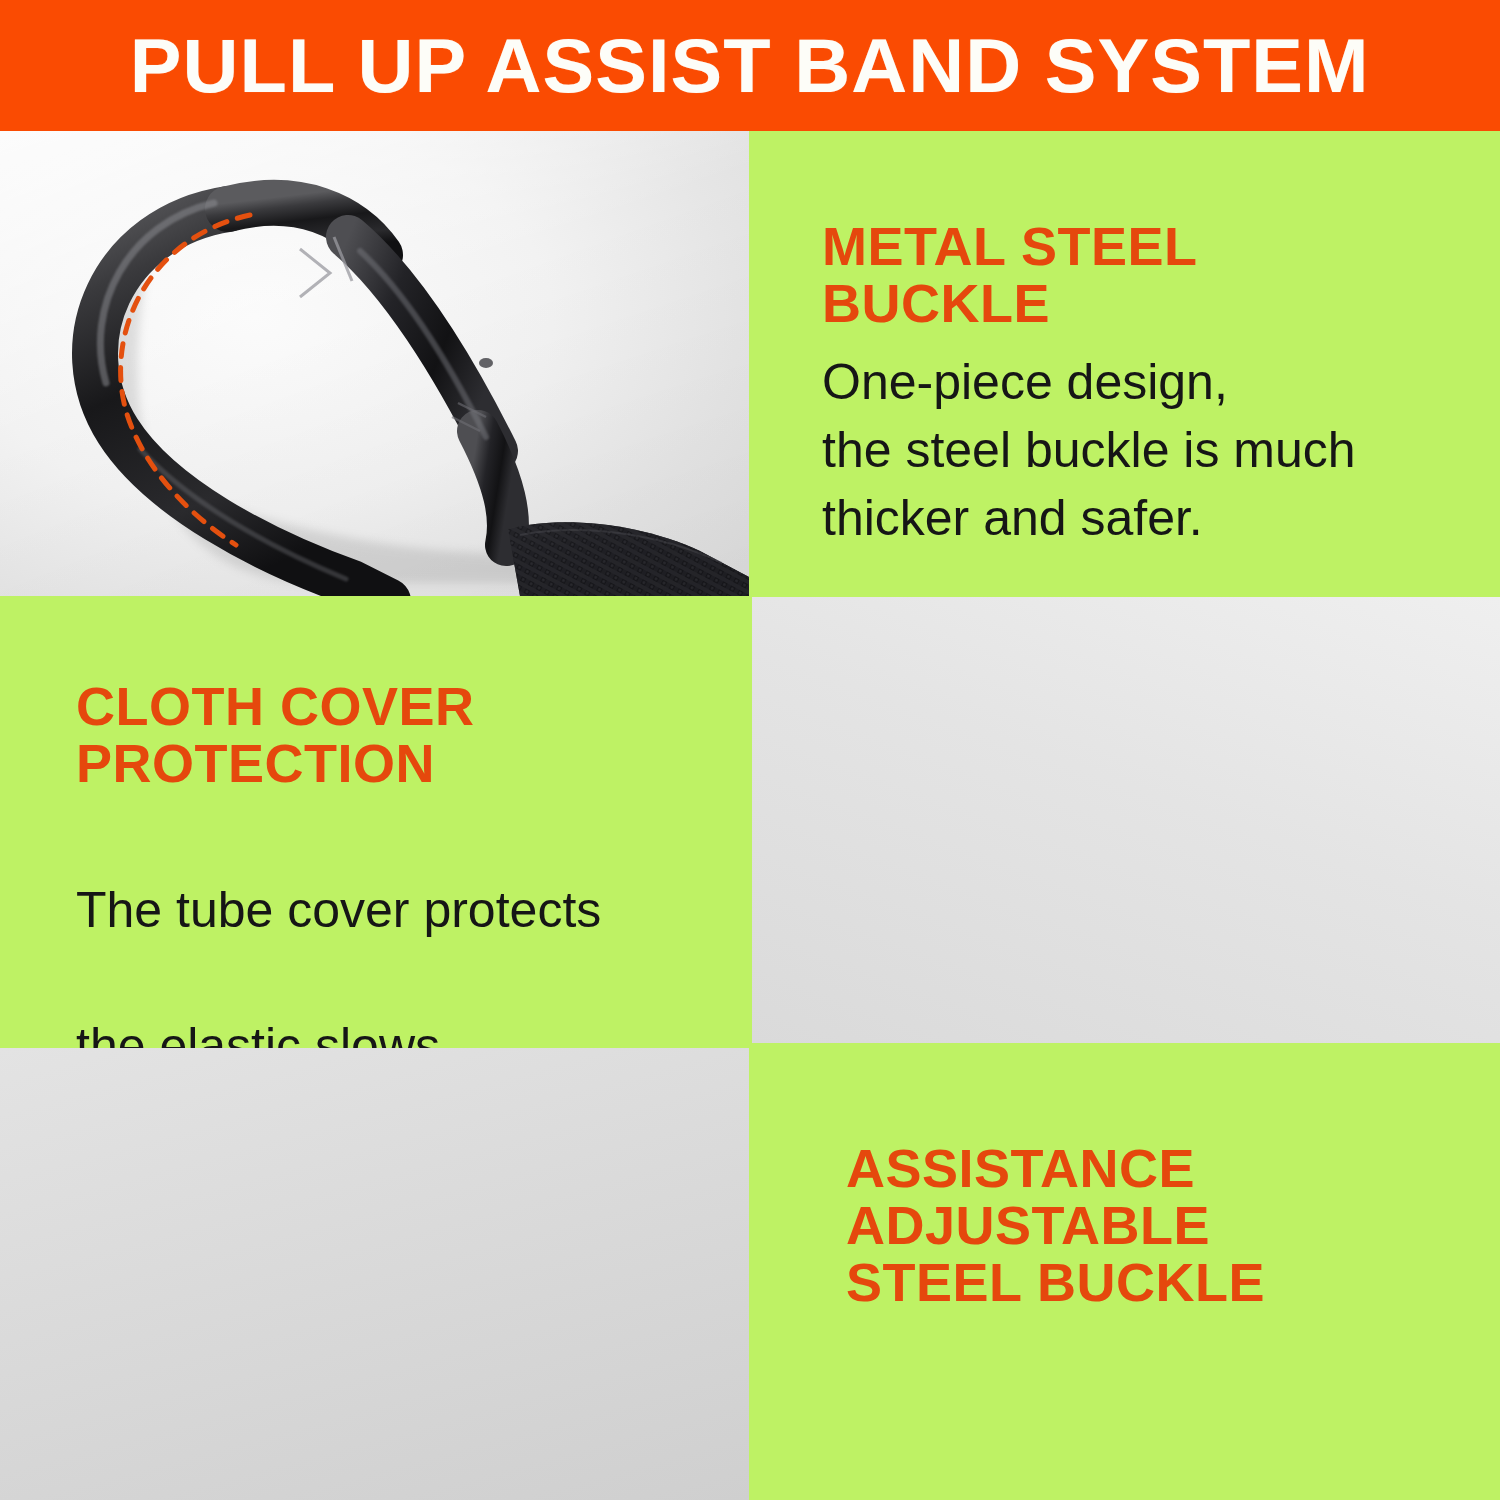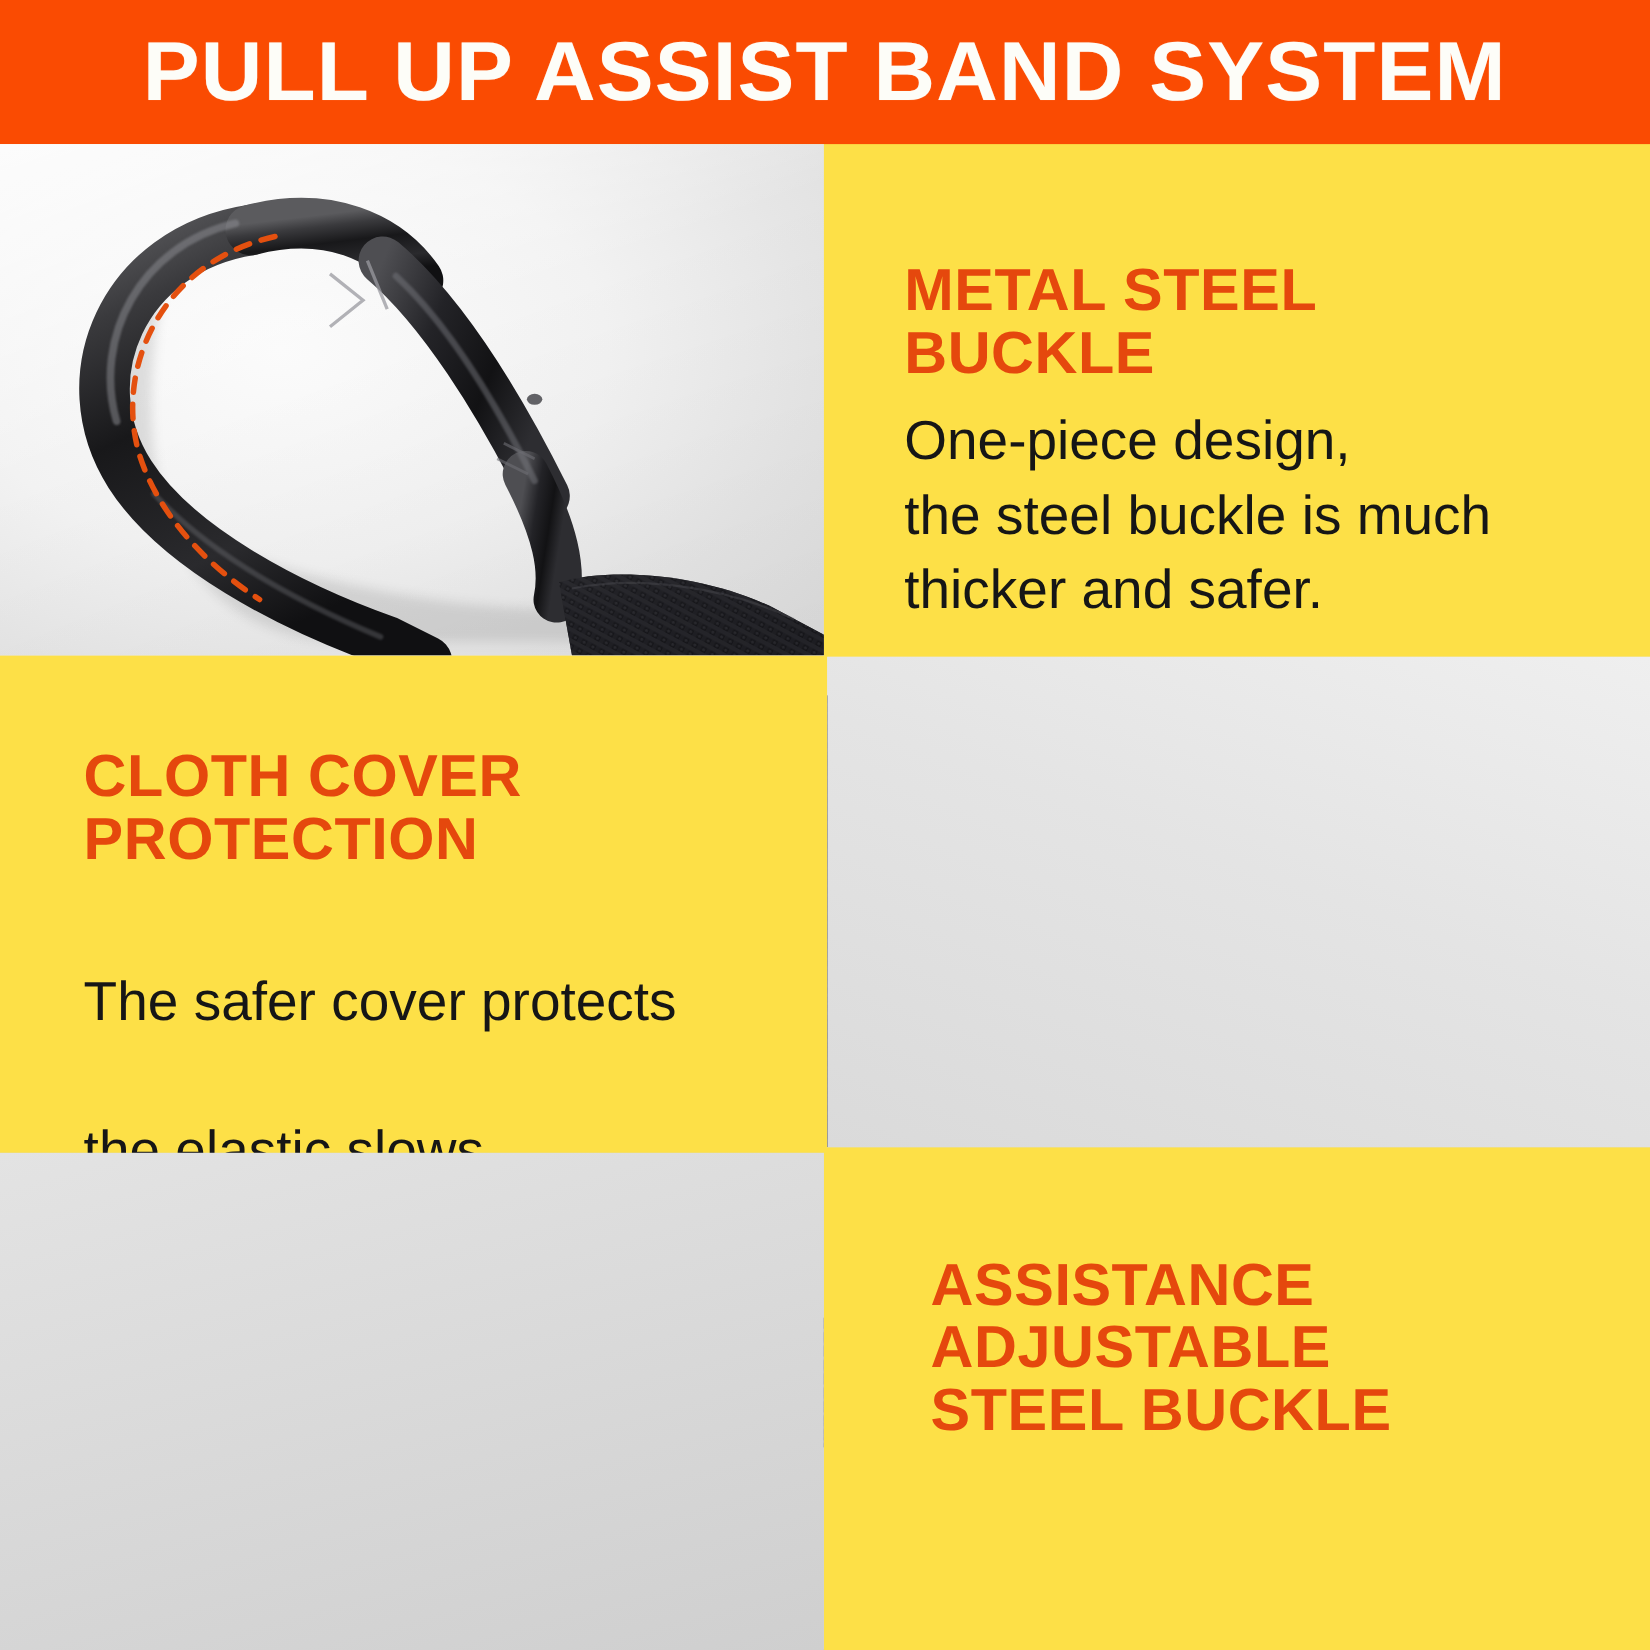--- a/index.html
+++ b/index.html
@@ -5,21 +5,21 @@
   * { margin:0; padding:0; box-sizing:border-box; }
   html, body {
     width:1500px; height:1500px;
     background:#ffffff;
     font-family:"Liberation Sans", sans-serif;
     overflow:hidden;
   }
   #page {
     position:relative;
     width:1500px; height:1500px;
-    background:#fde047;
+    background:#bef264;
   }
 
   
   #banner {
     position:absolute; left:0; top:0;
     width:1500px; height:131px;
     background:#fa4b02;
     display:flex; align-items:center; justify-content:center;
     overflow:hidden;
   }
@@ -81,21 +81,21 @@
   }
   .body {
     color:#161616;
     font-size:50px;
     font-weight:normal;
     line-height:1.36;
     white-space:pre-line;
   }
   .body b { font-weight:bold; }
 
-  #text-metal   { left:822px; top:236px;  width:620px; }
+  #text-metal   { left:822px; top:218px;  width:620px; }
   #text-cloth   { left:76px;  top:678px;  width:640px; }
   #text-assist  { left:824px; top:1140px; width:640px;margin-left:22px; }
 
   
   #carab-svg { position:absolute; left:0; top:0; }
 </style>
 </head>
 <body>
 
 <div id="page">
@@ -185,21 +185,21 @@
 BUCKLE</div>
     <div class="body">One-piece design,
 the steel buckle is much
 thicker and safer.</div>
   </div>
 
   <div class="textblock" id="text-cloth">
     <div class="heading">CLOTH COVER
 PROTECTION</div>
     <div class="body">
-      <span>The safer cover protects</span><br>
+      <span>The tube cover protects</span><br>
       <span>the elastic slows</span><b>,</b><br>
       <span>slows down the oxidation</span><br>
       <span>speed of the latex tube</span>
     </div>
   </div>
 
   <div class="photo" id="photo-cloth">
     <div class="bg"></div>
     <svg width="748" height="446" viewBox="0 0 748 446">
       <defs>

